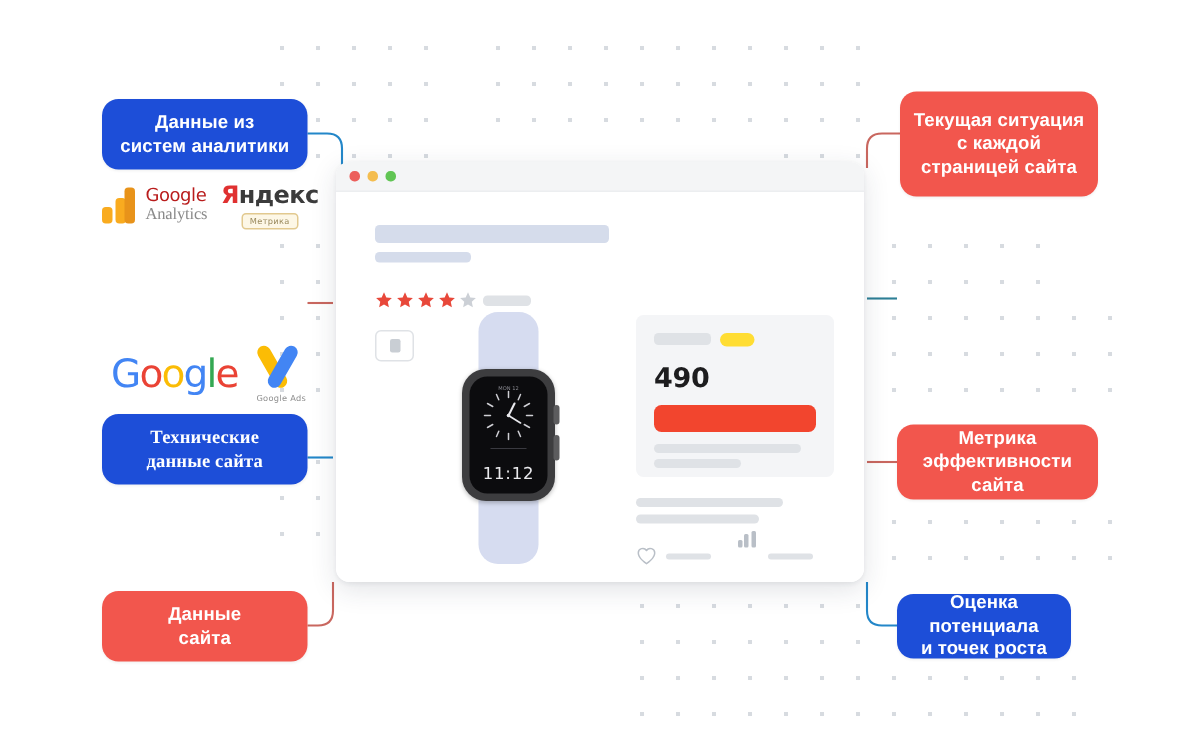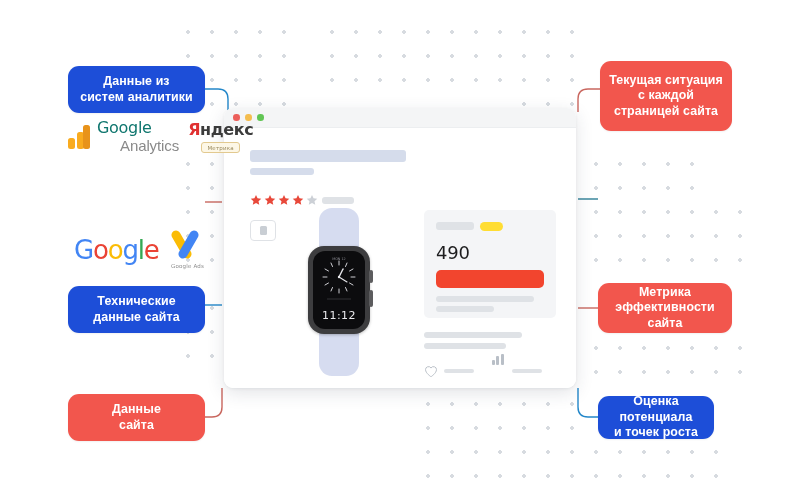--- a/index.html
+++ b/index.html
@@ -83,32 +83,31 @@
   .ga-b1 { left: 0px;  width: 7px; height: 11px; background: #f9ab1f; }
   .ga-b2 { left: 8.5px;width: 7px; height: 17px; background: #f9ab1f; }
   .ga-b3 { left: 15px; width: 7px; height: 24px; background: #e8931a; }
 
   .ga-text {
     display: flex;
     flex-direction: column;
     line-height: 1;
   }
   .ga-text .t1 {
-    font-size: 16px;
-    color: #0f766e;
+    font-size: 12px;
+    color: #b91c1c;
     letter-spacing: -0.3px;
     font-family: "DejaVu Sans", sans-serif;
   }
   .ga-text .t2 {
-    font-size: 15px;
+    font-size: 11px;
     color: #8a8a8a;
     margin-top: 2px;
     letter-spacing: -0.1px;
-    font-family: Liberation Sans, sans-serif;
-    margin-left: 23px;
+    font-family: Liberation Serif, serif;
   }
 
   .ym-block {
     display: flex;
     flex-direction: column;
     align-items: center;
     margin-left: 9px;
     text-align: center;
   }
   .ym-word {
@@ -334,21 +333,21 @@
     width: 132px;
     height: 108px;
     background: #f4f5f7;
     border-radius: 5px;
   }
   #price-value {
     position: absolute;
     left: 12px;
     top: 32px;
     font-size: 18px;
-    font-weight: normal;
+    font-weight: bold;
     color: #1d1d1f;
     letter-spacing: -0.2px;
     font-family: "DejaVu Sans", sans-serif;
   }
   #cta {
     position: absolute;
     left: 12px;
     top: 60px;
     width: 108px;
     height: 18px;
@@ -417,21 +416,21 @@
 
     <path d="M578,388 V407 Q578,417 588,417 H598" stroke="#2387c9" stroke-width="1.4" fill="none"></path>
   </svg>
 
   <div class="pill blue" style="left:68px; top:66px; width:137px; height:47px;">
     <span style="white-space:pre-line;">Данные из
 систем аналитики</span>
   </div>
 
 
-  <div class="pill blue" style="left:68px; top:286px; width:137px; height:47px;">
+  <div class="pill blue" style="left:68px; top:276px; width:137px; height:47px;font-family:Liberation Serif, serif;">
     <span style="white-space:pre-line;">Технические
 данные сайта</span>
   </div>
 
   <div class="pill red" style="left:68px; top:394px; width:137px; height:47px;">
     <span style="white-space:pre-line;">Данные
 сайта</span>
   </div>
 
   <div class="pill red" style="left:600px; top:61px; width:132px; height:70px;">

